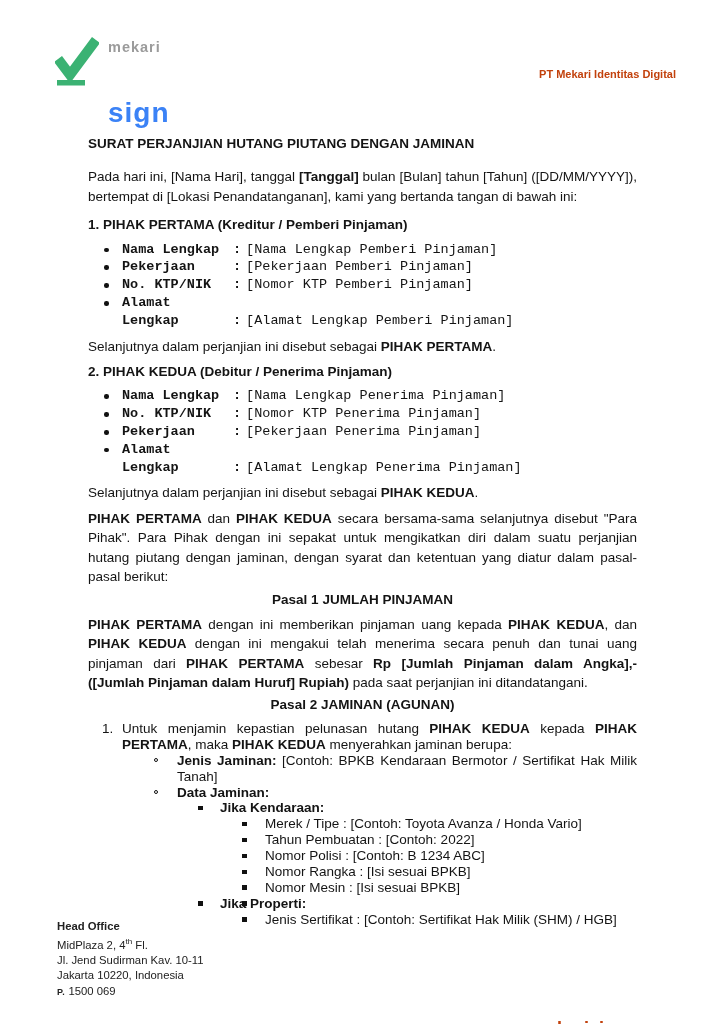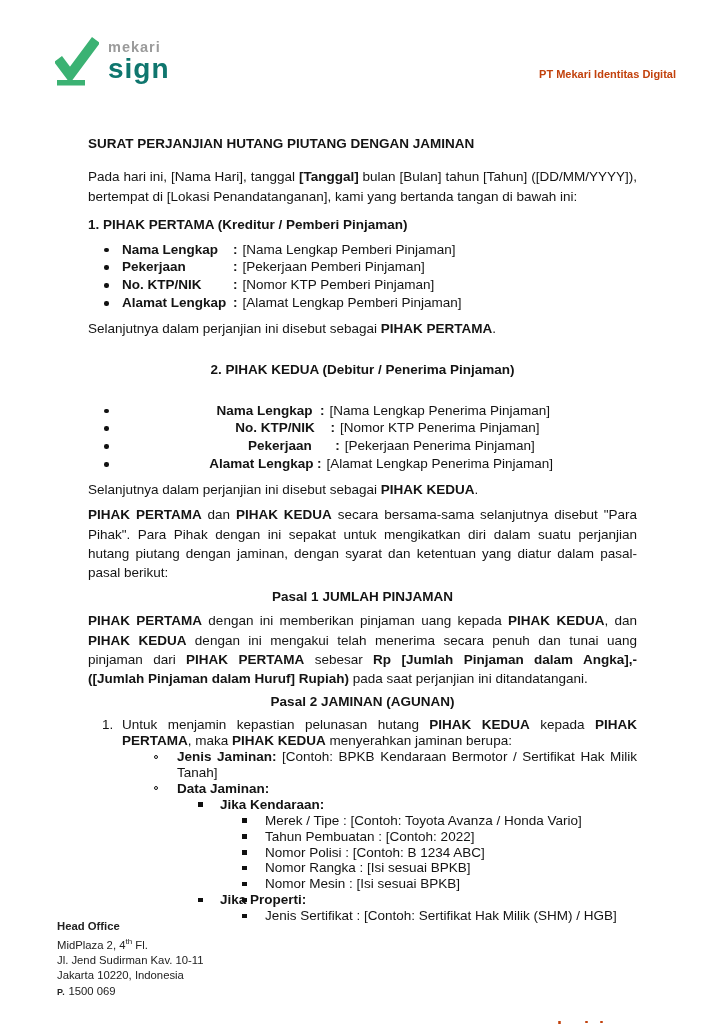--- a/index.html
+++ b/index.html
@@ -7,37 +7,37 @@
   .page {
     position:relative; width:725px; height:1024px; margin:0 auto;
     background:#ffffff; overflow:hidden;
     font-family:"Liberation Sans", sans-serif; color:#141414;
   }
   
   .logo { position:absolute; left:55px; top:36px; display:flex; align-items:flex-start; }
   .logo-mark { width:44px; height:52px; }
   .logo-words { margin-left:9px; padding-top:4px; }
   .logo-word-top { display:block; font-size:14.5px; font-weight:bold; letter-spacing:1px; color:#9b9b9b; line-height:14px; }
-  .logo-word-bottom { display:block; font-size:28px; font-weight:bold; letter-spacing:1px; color:#0f766e; line-height:30px; }
+  .logo-word-bottom { display:block; font-size:28px; font-weight:bold; letter-spacing:1px; color:#3b82f6; line-height:30px;margin-top:44px; }
   .company-name { position:absolute; right:49px; top:68px; font-size:11px; font-weight:bold; color:#c2410c; }
 
   
   .content { position:absolute; top:0; left:88px; width:549px; font-size:13.5px; line-height:19.4px; }
   .doc-title { padding-top:134px; text-align:left; font-weight:bold; }
   .para { text-align:justify; }
   .h-left { font-weight:bold; }
   .h-center { text-align:center; font-weight:bold; }
   b { font-weight:bold; }
 
   .mt14 { margin-top:14px; } .mt9 { margin-top:9px; } .mt6 { margin-top:6px; }
-  .mt7 { margin-top:7px; } .mt10 { margin-top:22px;text-align:center; } .mt4 { margin-top:4px; }
+  .mt7 { margin-top:7px; } .mt10 { margin-top:6px; } .mt4 { margin-top:4px; }
   .mt5 { margin-top:5px; } .mt3 { margin-top:3px; }
 
   
-  .brow { position:relative; padding-left:34px; line-height:17.8px; }
+  .brow { position:relative; padding-left:34px; line-height:17.8px;font-family:Liberation Mono, monospace; }
   .brow .dot { position:absolute; left:16px; top:7px; width:4.5px; height:4.5px; background:#111; border-radius:50%; }
   .blabel { display:inline-block; width:111px; font-weight:bold; }
   .bsep { font-weight:bold; margin-right:5px; }
 
   
   .lrow { position:relative; line-height:15.9px; text-align:justify; }
   .lv1 { padding-left:34px; }
   .lv1 .num { position:absolute; left:14px; top:0; }
   .lv2 { padding-left:89px; }
   .circ { position:absolute; left:66px; top:5.5px; width:4px; height:4px; border:1px solid #111; border-radius:50%; }

